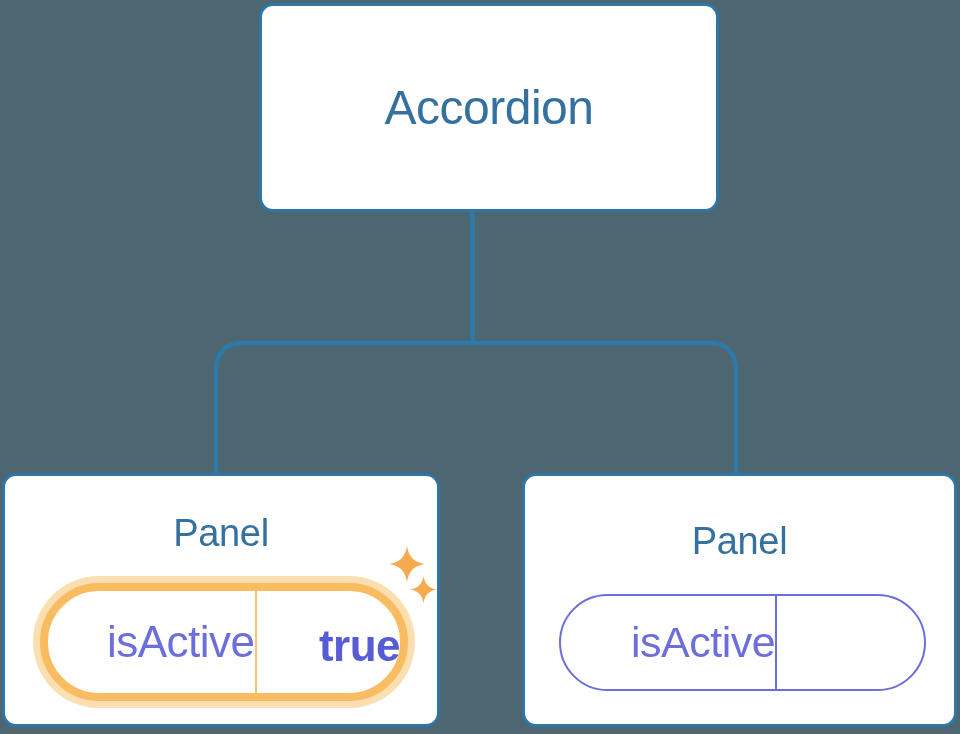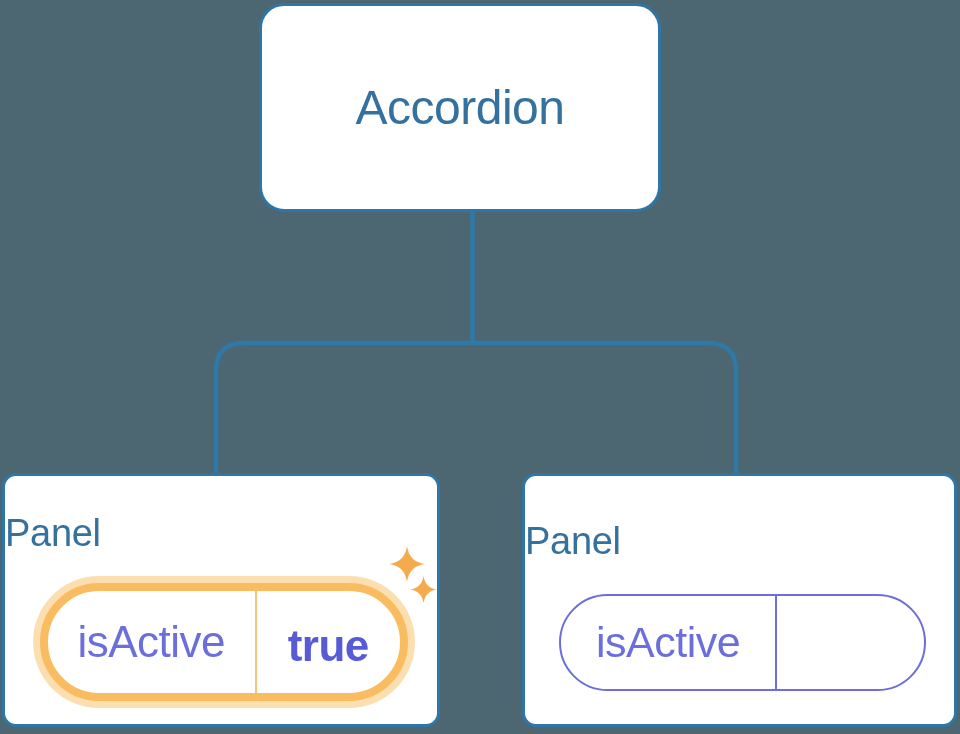--- a/index.html
+++ b/index.html
@@ -29,36 +29,36 @@
     position:absolute;left:0;top:0;
   }
   .node{
     position:absolute;
     background:#ffffff;
     border:3.5px solid var(--node-border,#2F76A6);
     border-radius:14px;
     box-sizing:border-box;
   }
   .root-node{
-    left:259px;top:3px;width:402px;height:209px;
-    display:flex;align-items:center;justify-content:center;border-radius:25px;
+    left:259px;top:3px;width:460px;height:209px;
+    display:flex;align-items:center;justify-content:center;
   }
   .root-label{
     color:var(--node-text,#35719F);
     font-size:48px;font-weight:500;letter-spacing:-0.5px;
     line-height:1;
   }
   .panel-node{
     top:473px;width:438px;height:254px;
   }
   .panel-left{left:2px;}
   .panel-right{left:522px;width:435px;}
   .panel-title{
     position:absolute;left:0;width:100%;
-    text-align:left;
+    text-align:center;
     color:var(--node-text,#35719F);
     font-size:38px;font-weight:500;letter-spacing:-0.3px;
     line-height:38px;height:38px;
   }
   .panel-left .panel-title{top:38px;}
   .panel-right .panel-title{top:46px;}
   .pill{
     position:absolute;
     background:#ffffff;
     box-sizing:border-box;
@@ -70,21 +70,21 @@
     border:8px solid var(--active-ring,#FABC60);
     border-radius:59px;
     box-shadow:0 0 0 7px var(--active-halo,#FBDFB1);
   }
   .pill-inactive{
     left:34px;top:118px;width:367px;height:97px;
     border:2.5px solid var(--state-text,#6B6EDB);
     border-radius:49px;
   }
   .pill-cell{
-    display:flex;align-items:center;justify-content:center;
+    display:flex;align-items:center;justify-content:flex-end;
     height:100%;
   }
   .pill-key{width:59%;}
   .pill-value{width:41%;}
   .pill-active .pill-key{border-right:2.5px solid var(--active-divider,#F6C377);}
   .pill-inactive .pill-key{border-right:2.5px solid var(--state-text,#6B6EDB);}
   .pill-text{
     color:var(--state-text,#6B6EDB);
     font-size:44px;line-height:1;letter-spacing:-0.5px;
   }

